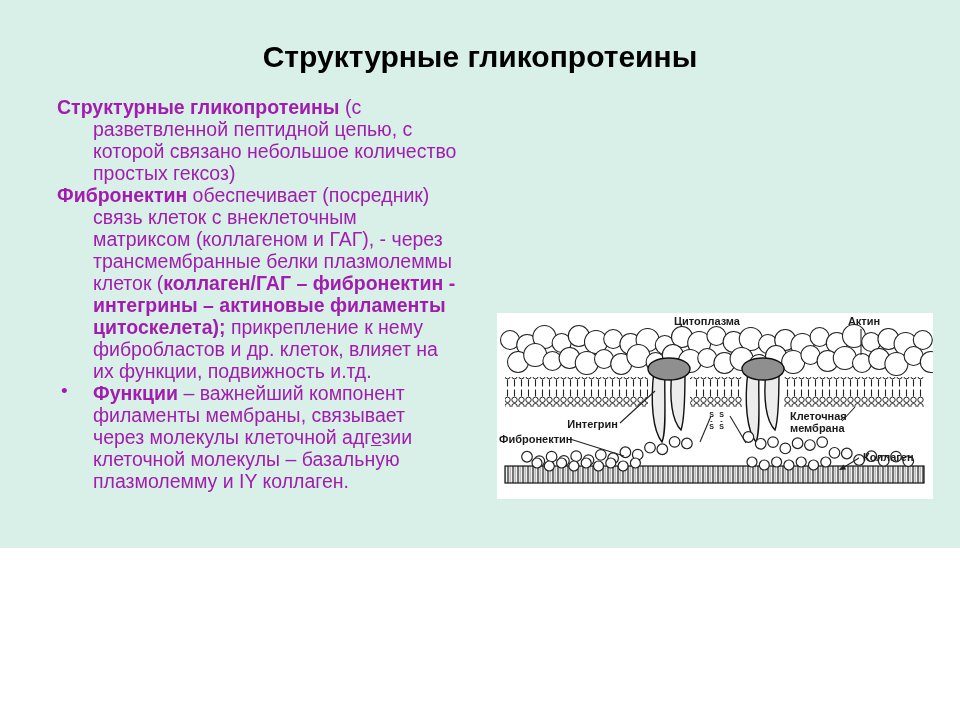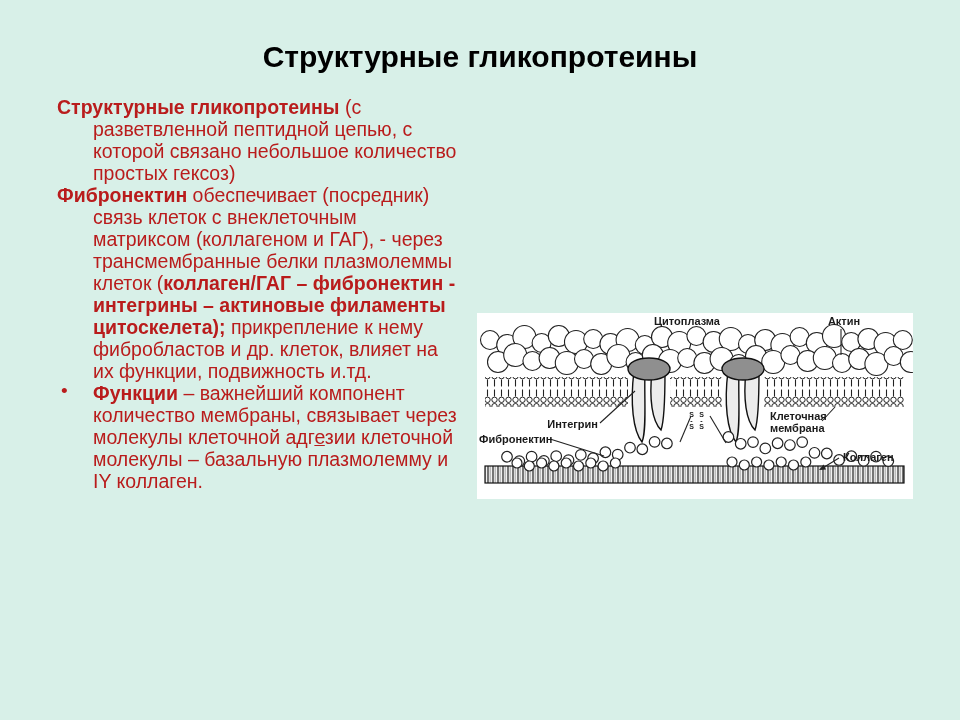--- a/index.html
+++ b/index.html
@@ -1,27 +1,27 @@
 <!DOCTYPE html>
 <html><head>
 <meta charset="utf-8">
 <style>
   html,body{margin:0;padding:0;}
   body{width:960px;height:720px;overflow:hidden;font-family:"Liberation Sans",sans-serif;}
-  .slide{position:relative;width:960px;height:720px;background:#d8f0e8;}
+  .slide{position:relative;width:960px;height:548px;background:#d8f0e8;}
   .title{position:absolute;top:40px;left:0;width:960px;margin:0;text-align:center;
          font-size:30px;font-weight:bold;color:#000;letter-spacing:0;}
   .body-text{position:absolute;left:57px;top:96px;width:400px;
-             font-size:19.5px;line-height:22px;color:#b91c1c;}
+             font-size:19.5px;line-height:22px;color:#a21caf;}
   .para{padding-left:36px;text-indent:-36px;margin:0;}
   .para.bulleted{text-indent:0;position:relative;}
   .bullet{position:absolute;left:4px;top:-2px;font-size:19px;}
   .b{font-weight:bold;}
   .u{text-decoration:underline;}
-  .diagram{position:absolute;left:477px;top:313px;width:436px;height:186px;background:#ffffff;}
+  .diagram{position:absolute;left:497px;top:313px;width:436px;height:186px;background:#ffffff;}
   .diagram svg{display:block;}
   .lbl{font:bold 11px "Liberation Sans",sans-serif;fill:#1a1a1a;}
   .actin{fill:#fff;stroke:#222;stroke-width:1.1;}
   .bead{fill:#fff;stroke:#222;stroke-width:1.2;}
   .ileg{fill:#ececec;stroke:#111;stroke-width:1.4;}
   .icap{fill:#8f8f8f;stroke:#111;stroke-width:1.4;}
   .ptr{stroke:#222;stroke-width:1.1;fill:none;}
   .ss{position:absolute;writing-mode:vertical-rl;text-orientation:upright;
       font-size:7px;line-height:7px;color:#222;letter-spacing:-1px;font-weight:bold;}
   .ss1{left:211px;top:98px;}
@@ -30,21 +30,21 @@
 </head>
 <body>
 
 <div class="slide">
 
   <h1 class="title">Структурные гликопротеины</h1>
 
   <div class="body-text" id="body-text">
       <div class="para"><span class="b">Структурные гликопротеины</span><span> (с разветвленной пептидной цепью, с которой связано небольшое количество простых гексоз)</span></div>
       <div class="para"><span class="b">Фибронектин</span><span> обеспечивает (посредник) связь клеток с внеклеточным матриксом (коллагеном и ГАГ), - через трансмембранные белки плазмолеммы клеток (</span><span class="b">коллаген/ГАГ – фибронектин - интегрины – актиновые филаменты цитоскелета);</span><span> прикрепление к нему фибробластов и др. клеток, влияет на их функции, подвижность и.тд.</span></div>
-      <div class="para bulleted"><span class="bullet">•</span><span class="b">Функции</span><span> – важнейший компонент количество мембраны, связывает через молекулы клеточной адг</span><span class="u">е</span><span>зии клеточной молекулы – базальную плазмолемму и IY коллаген.</span></div>
+      <div class="para bulleted"><span class="bullet">•</span><span class="b">Функции</span><span> – важнейший компонент филаменты мембраны, связывает через молекулы клеточной адг</span><span class="u">е</span><span>зии клеточной молекулы – базальную плазмолемму и IY коллаген.</span></div>
     </div>
 
   <div class="diagram">
     <svg id="mem-svg" width="436" height="186" viewBox="0 0 436 186">
       <defs>
         <pattern id="lipid" width="7" height="30" patternUnits="userSpaceOnUse">
           <circle cx="3.5" cy="3.2" r="2.7" fill="#fff" stroke="#222" stroke-width="1"></circle>
           <line x1="3.5" y1="6.5" x2="3.5" y2="13.5" stroke="#222" stroke-width="1.1"></line>
           <line x1="3.5" y1="16.5" x2="3.5" y2="23.5" stroke="#222" stroke-width="1.1"></line>
           <circle cx="3.5" cy="26.8" r="2.7" fill="#fff" stroke="#222" stroke-width="1"></circle>

